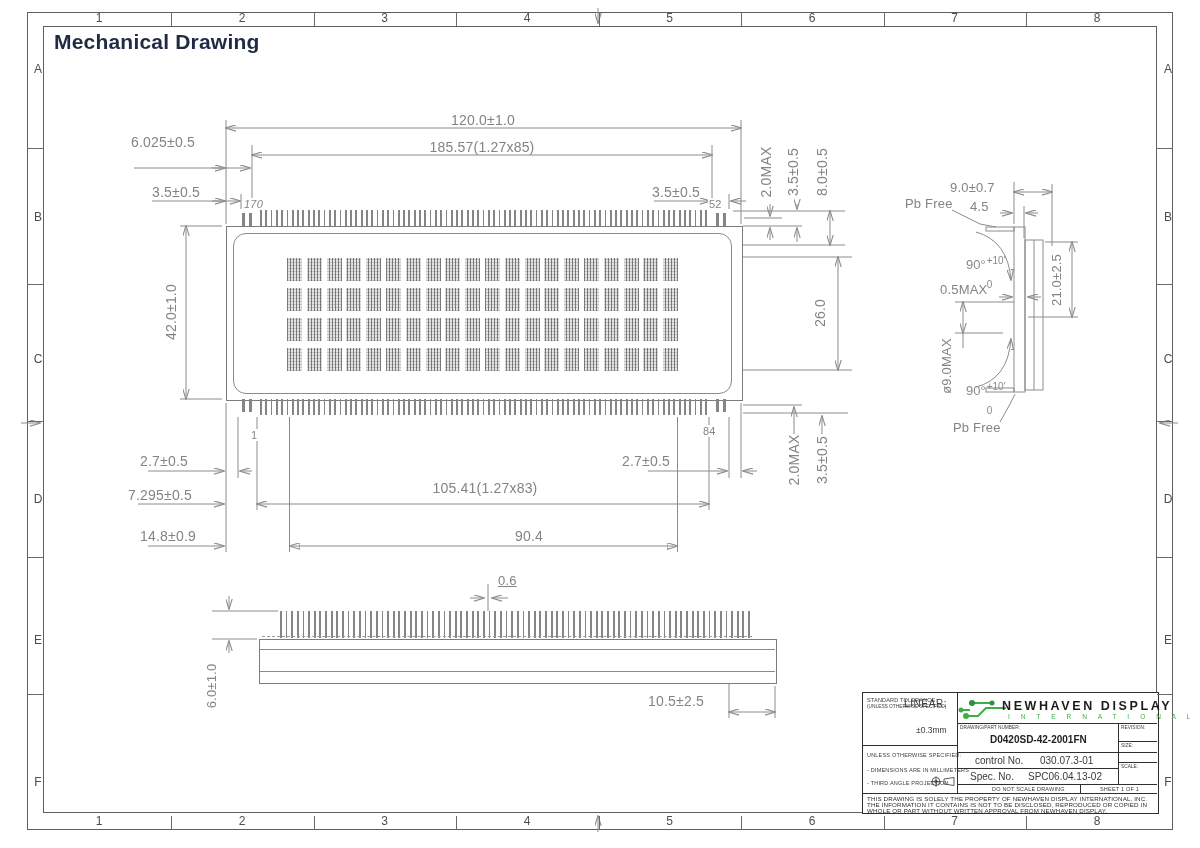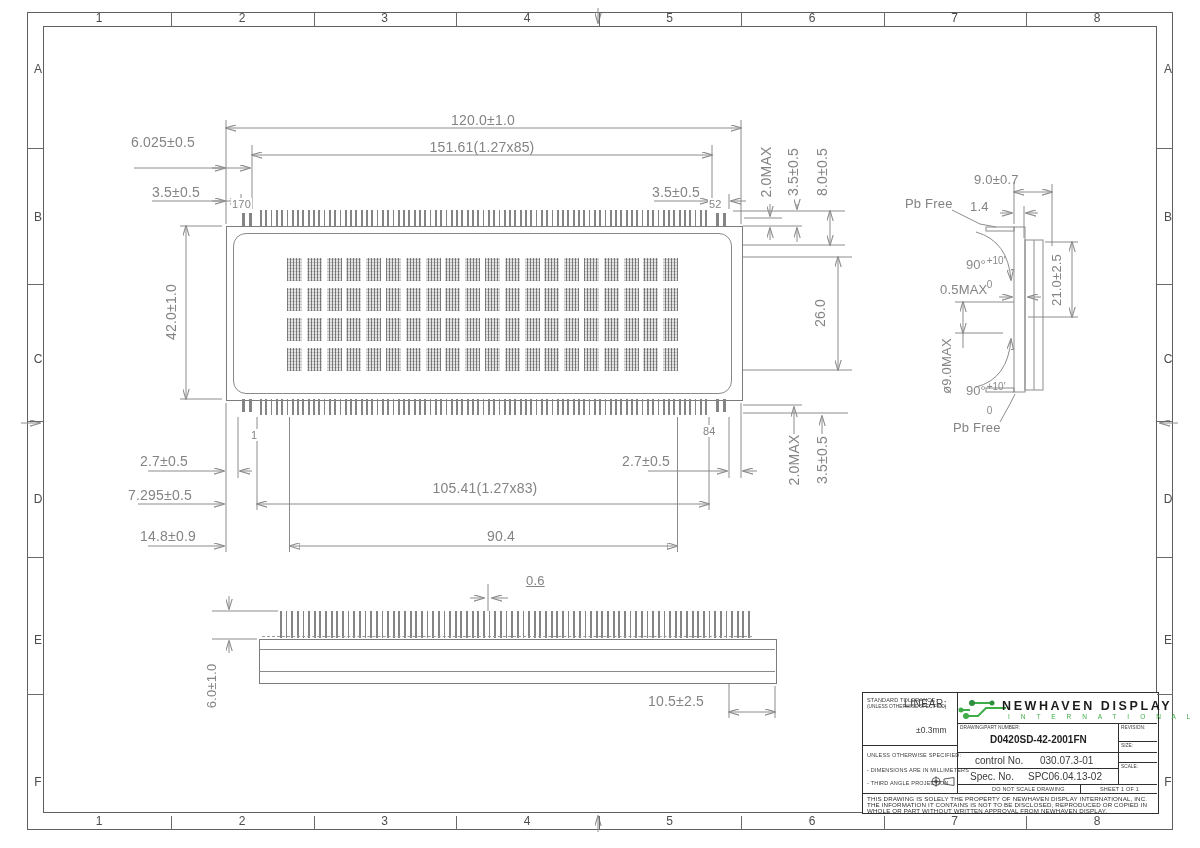--- a/index.html
+++ b/index.html
@@ -45,20 +45,21 @@
   .disc{font-size:6.2px;line-height:6.4px;color:#2e2e2e;letter-spacing:.15px;}
 </style>
 </head>
 <body>
 
 <div class="stage">
 
   <div class="frame" style="left:27px;top:12px;width:1144px;height:816px;"></div>
   <div class="frame" style="left:43px;top:26px;width:1112px;height:785px;"></div>
 
+  <div class="title">Mechanical Drawing</div>
 
   <svg class="lines" width="1200" height="848">
     <defs>
       <marker id="ah" viewBox="0 0 10 6" refX="9.5" refY="3" markerWidth="11" markerHeight="7" orient="auto-start-reverse">
         <path d="M0,0 L10,3 L0,6 z" fill="#8c8c8c" stroke="none"></path>
       </marker>
     </defs>
 
     <g class="cm">
       <line x1="598" y1="8" x2="598" y2="23" marker-end="url(#ah)"></line>
@@ -168,45 +169,45 @@
   <div class="pin" style="left:242px;top:213px;height:13px;"></div>
   <div class="pin" style="left:249px;top:213px;height:13px;"></div>
   <div class="pin" style="left:716px;top:213px;height:13px;"></div>
   <div class="pin" style="left:723px;top:213px;height:13px;"></div>
   <div class="pin" style="left:242px;top:399px;height:13px;"></div>
   <div class="pin" style="left:249px;top:399px;height:13px;"></div>
   <div class="pin" style="left:716px;top:399px;height:13px;"></div>
   <div class="pin" style="left:723px;top:399px;height:13px;"></div>
 
   <div class="dim ctext" style="left:483px;top:112px;">120.0±1.0</div>
-  <div class="dim ctext" style="left:482px;top:139px;">151.61(1.27x85)</div>
+  <div class="dim ctext" style="left:482px;top:139px;">185.57(1.27x85)</div>
   <div class="dim" style="left:131px;top:134px;">6.025±0.5</div>
   <div class="dim" style="left:152px;top:184px;">3.5±0.5</div>
   <div class="dim" style="left:652px;top:184px;">3.5±0.5</div>
-  <div class="dim xs" style="left:231px;top:198px;">170</div>
+  <div class="dim xs" style="left:243px;top:198px;font-style:italic;">170</div>
   <div class="dim xs" style="left:708px;top:198px;">52</div>
   <div class="dim vtext" style="left:766px;top:172px;">2.0MAX</div>
   <div class="dim vtext" style="left:793px;top:172px;">3.5±0.5</div>
   <div class="dim vtext" style="left:822px;top:172px;">8.0±0.5</div>
   <div class="dim vtext" style="left:171px;top:312px;">42.0±1.0</div>
   <div class="dim vtext" style="left:820px;top:313px;">26.0</div>
   <div class="dim xs" style="left:250px;top:429px;">1</div>
   <div class="dim xs" style="left:702px;top:425px;">84</div>
   <div class="dim" style="left:140px;top:453px;">2.7±0.5</div>
   <div class="dim" style="left:622px;top:453px;">2.7±0.5</div>
   <div class="dim" style="left:128px;top:487px;">7.295±0.5</div>
   <div class="dim ctext" style="left:485px;top:480px;">105.41(1.27x83)</div>
   <div class="dim" style="left:140px;top:528px;">14.8±0.9</div>
-  <div class="dim ctext" style="left:501px;top:528px;text-align:center;">90.4</div>
+  <div class="dim ctext" style="left:529px;top:528px;text-align:center;">90.4</div>
   <div class="dim vtext" style="left:794px;top:460px;">2.0MAX</div>
   <div class="dim vtext" style="left:822px;top:460px;">3.5±0.5</div>
 
   <div class="dim s" style="left:905px;top:196px;">Pb Free</div>
-  <div class="dim s" style="left:950px;top:172px;margin-left:24px;">9.0±0.7</div>
-  <div class="dim s" style="left:970px;top:199px;">1.4</div>
+  <div class="dim s" style="left:950px;top:180px;">9.0±0.7</div>
+  <div class="dim s" style="left:970px;top:199px;">4.5</div>
   <div class="angbox" style="left:966px;top:240px;">
     <span>90°</span>
       <span class="angstack">
         <i>+10'</i>
         <i>0</i>
       </span>
   </div>
   <div class="dim s" style="left:940px;top:282px;">0.5MAX</div>
   <div class="dim s vtext" style="left:946px;top:366px;">ø9.0MAX</div>
   <div class="dim s vtext" style="left:1056px;top:280px;">21.0±2.5</div>
@@ -217,21 +218,21 @@
         <i>0</i>
       </span>
   </div>
   <div class="dim s" style="left:953px;top:420px;">Pb Free</div>
 
   <div class="comb2" style="left:280px;top:611px;width:474px;height:27px;"></div>
   <div class="dashline" style="left:262px;top:636px;width:490px;"></div>
   <div class="body-rect" style="left:259px;top:639px;width:516px;height:43px;"></div>
   <div class="hline" style="left:259px;top:649px;width:516px;"></div>
   <div class="hline" style="left:259px;top:671px;width:516px;"></div>
-  <div class="dim s" style="left:526px;top:573px;text-decoration:underline;">0.6</div>
+  <div class="dim s" style="left:498px;top:573px;text-decoration:underline;">0.6</div>
   <div class="dim s vtext" style="left:211px;top:686px;">6.0±1.0</div>
   <div class="dim" style="left:648px;top:693px;">10.5±2.5</div>
 
   <div class="tb" style="left:862px;top:692px;width:295px;height:120px;"></div>
   <div class="tbline" style="left:957px;top:692px;width:1px;height:101px;"></div>
   <div class="tbline" style="left:1118px;top:723px;width:1px;height:61px;"></div>
   <div class="tbline" style="left:957px;top:723px;width:200px;height:1px;"></div>
   <div class="tbline" style="left:957px;top:752px;width:200px;height:1px;"></div>
   <div class="tbline" style="left:957px;top:768px;width:161px;height:1px;"></div>
   <div class="tbline" style="left:1118px;top:741px;width:39px;height:1px;"></div>

